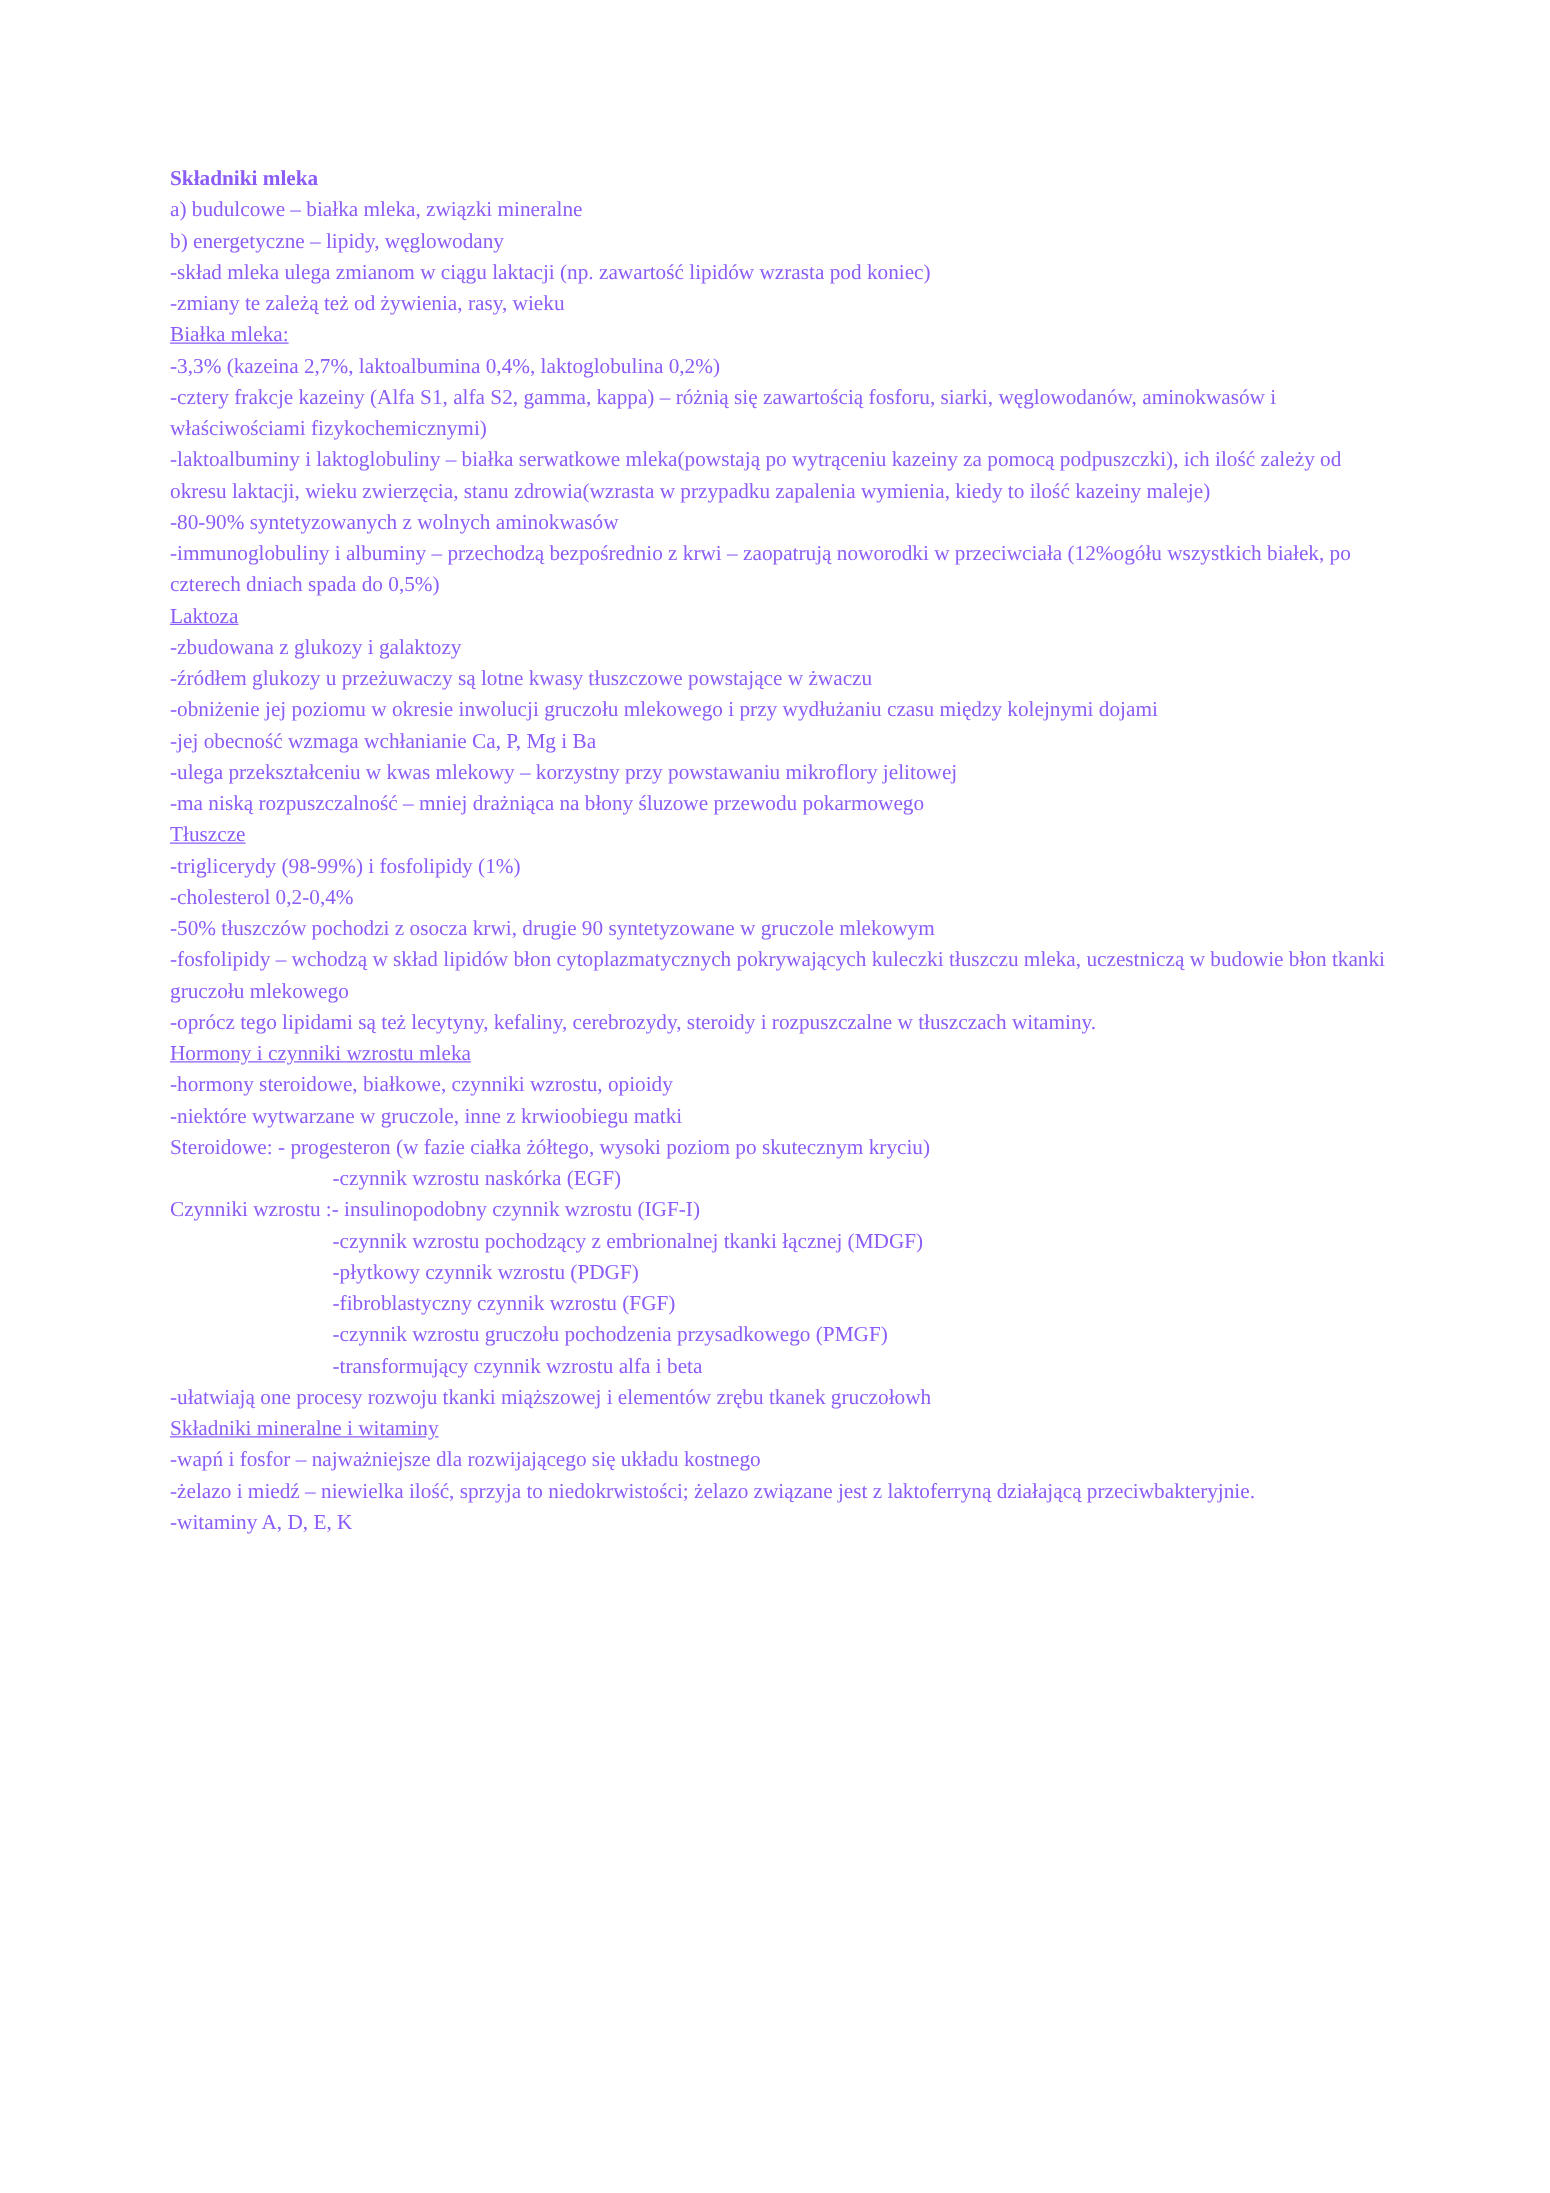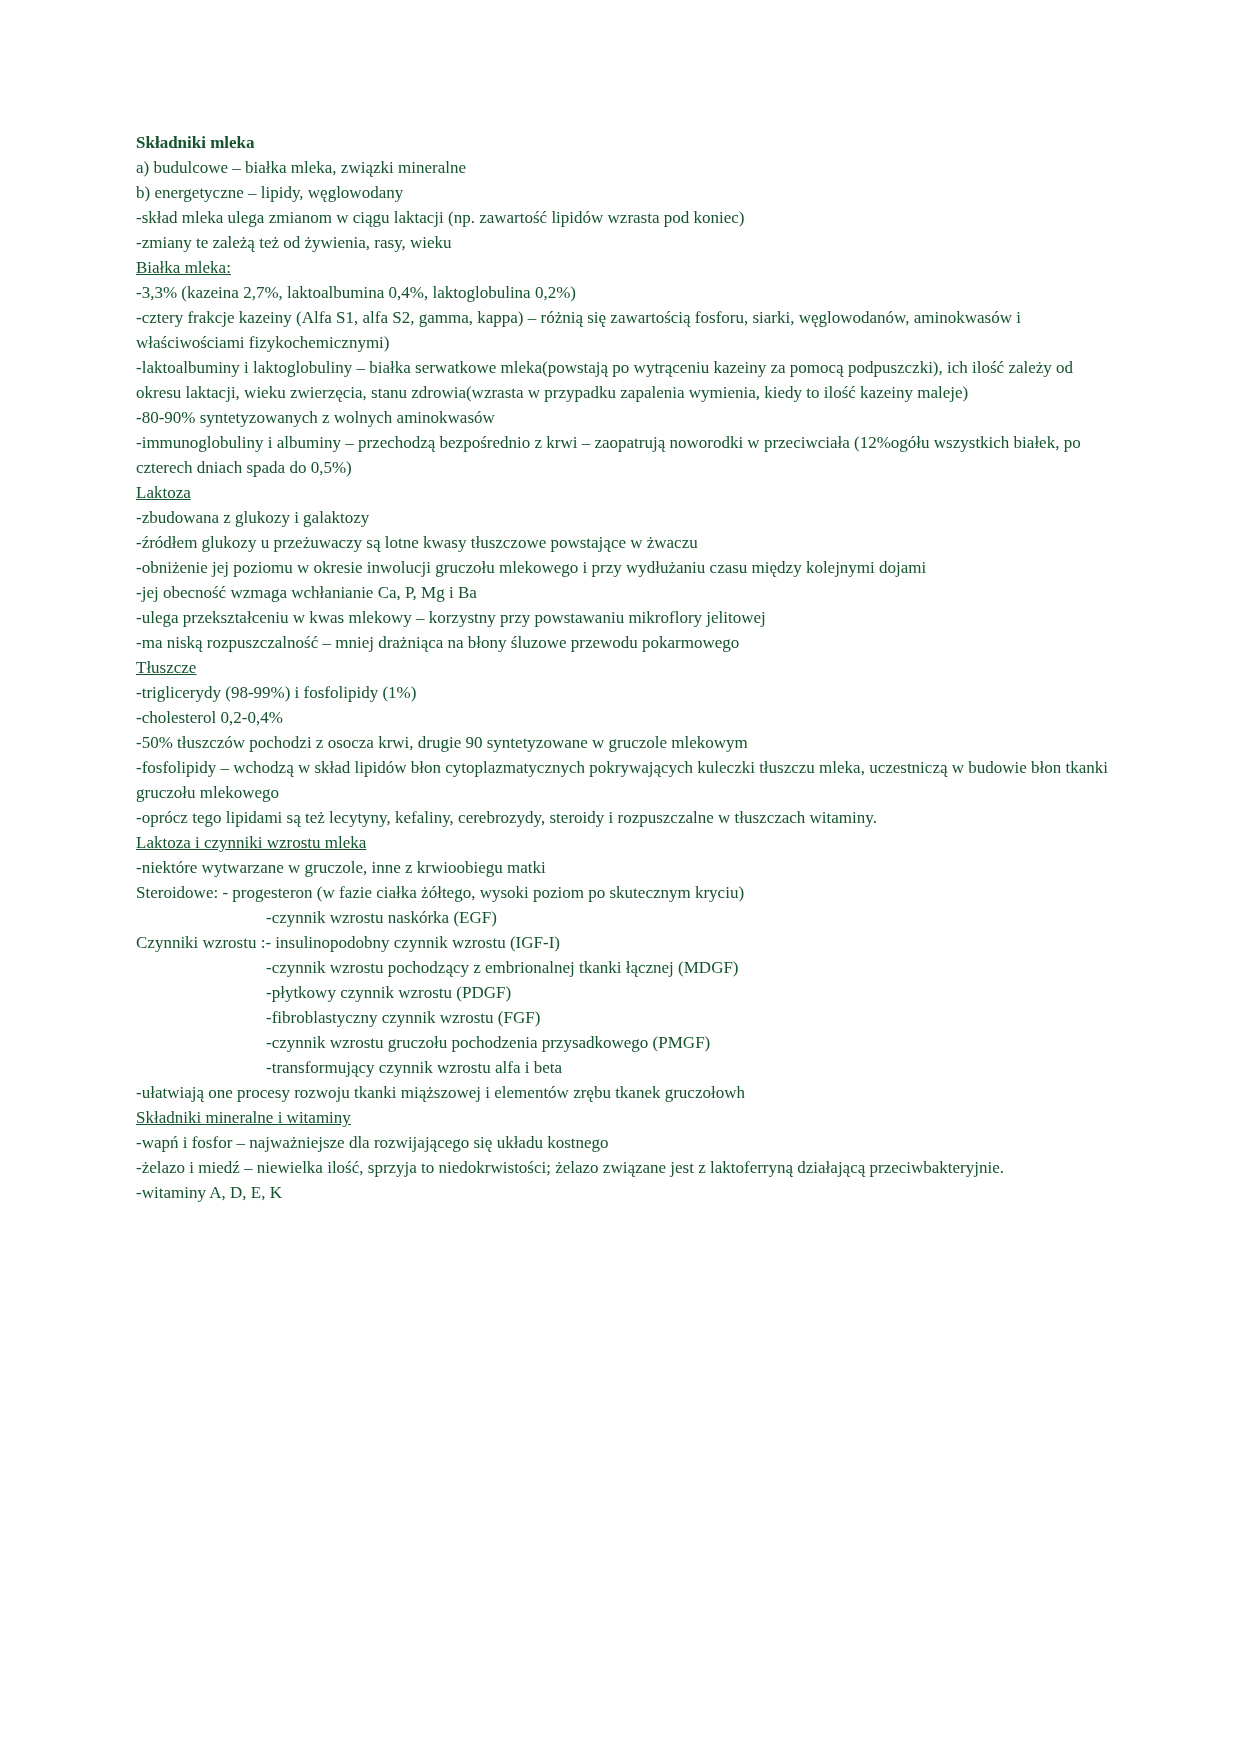--- a/index.html
+++ b/index.html
@@ -15,21 +15,21 @@
     overflow: hidden;
   }
   .doc {
     position: absolute;
     left: 136px;
     top: 130px;
     width: 978px;
     font-family: "Liberation Serif", "DejaVu Serif", serif;
     font-size: 17px;
     line-height: 25px;
-    color: #14532d;
+    color: #8b5cf6;
     text-align: left;
   }
   .doc p.line {
     margin: 0;
     padding: 0;
     white-space: pre-wrap;
   }
   .doc p.bold {
     font-weight: bold;
   }
@@ -62,21 +62,22 @@
       <p class="line">-obniżenie jej poziomu w okresie inwolucji gruczołu mlekowego i przy wydłużaniu czasu między kolejnymi dojami</p>
       <p class="line">-jej obecność wzmaga wchłanianie Ca, P, Mg i Ba</p>
       <p class="line">-ulega przekształceniu w kwas mlekowy – korzystny przy powstawaniu mikroflory jelitowej</p>
       <p class="line">-ma niską rozpuszczalność – mniej drażniąca na błony śluzowe przewodu pokarmowego</p>
       <p class="line underline">Tłuszcze</p>
       <p class="line">-triglicerydy (98-99%) i fosfolipidy (1%)</p>
       <p class="line">-cholesterol 0,2-0,4%</p>
       <p class="line">-50% tłuszczów pochodzi z osocza krwi, drugie 90 syntetyzowane w gruczole mlekowym</p>
       <p class="line">-fosfolipidy – wchodzą w skład lipidów błon cytoplazmatycznych pokrywających kuleczki tłuszczu mleka, uczestniczą w budowie błon tkanki gruczołu mlekowego</p>
       <p class="line">-oprócz tego lipidami są też lecytyny, kefaliny, cerebrozydy, steroidy i rozpuszczalne w tłuszczach witaminy.</p>
-      <p class="line underline">Laktoza i czynniki wzrostu mleka</p>
+      <p class="line underline">Hormony i czynniki wzrostu mleka</p>
+      <p class="line">-hormony steroidowe, białkowe, czynniki wzrostu, opioidy</p>
       <p class="line">-niektóre wytwarzane w gruczole, inne z krwioobiegu matki</p>
       <p class="line">Steroidowe: - progesteron (w fazie ciałka żółtego, wysoki poziom po skutecznym kryciu)</p>
       <p class="line indent">-czynnik wzrostu naskórka (EGF)</p>
       <p class="line">Czynniki wzrostu :- insulinopodobny czynnik wzrostu (IGF-I)</p>
       <p class="line indent">-czynnik wzrostu pochodzący z embrionalnej tkanki łącznej (MDGF)</p>
       <p class="line indent">-płytkowy czynnik wzrostu (PDGF)</p>
       <p class="line indent">-fibroblastyczny czynnik wzrostu (FGF)</p>
       <p class="line indent">-czynnik wzrostu gruczołu pochodzenia przysadkowego (PMGF)</p>
       <p class="line indent">-transformujący czynnik wzrostu alfa i beta</p>
       <p class="line">-ułatwiają one procesy rozwoju tkanki miąższowej i elementów zrębu tkanek gruczołowh</p>

